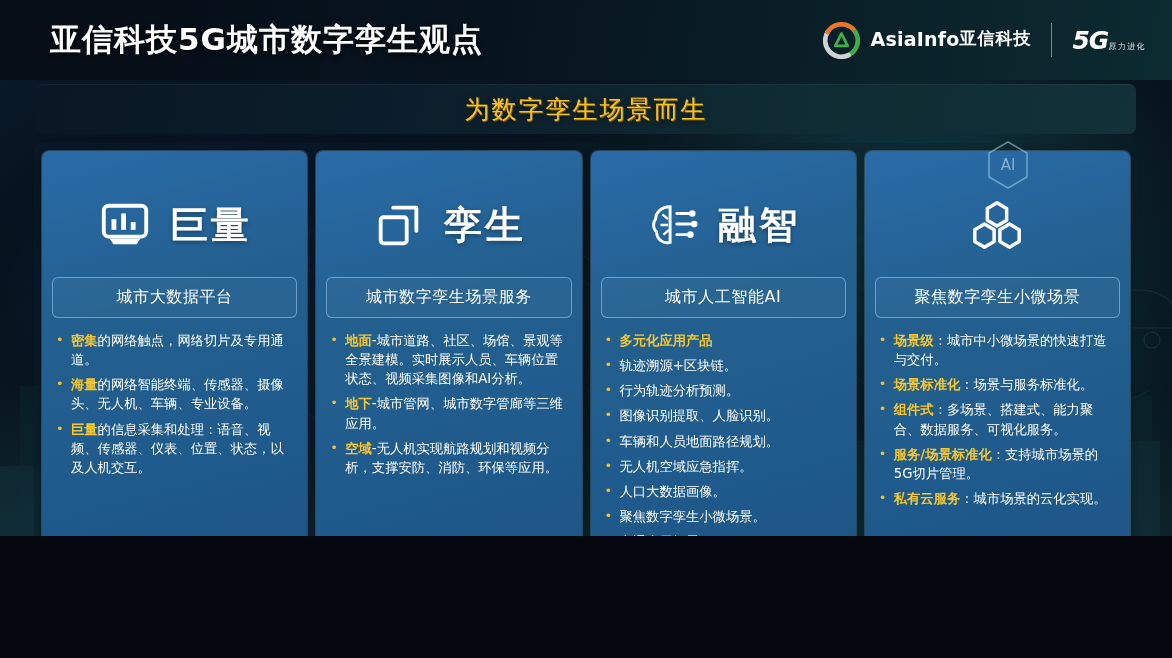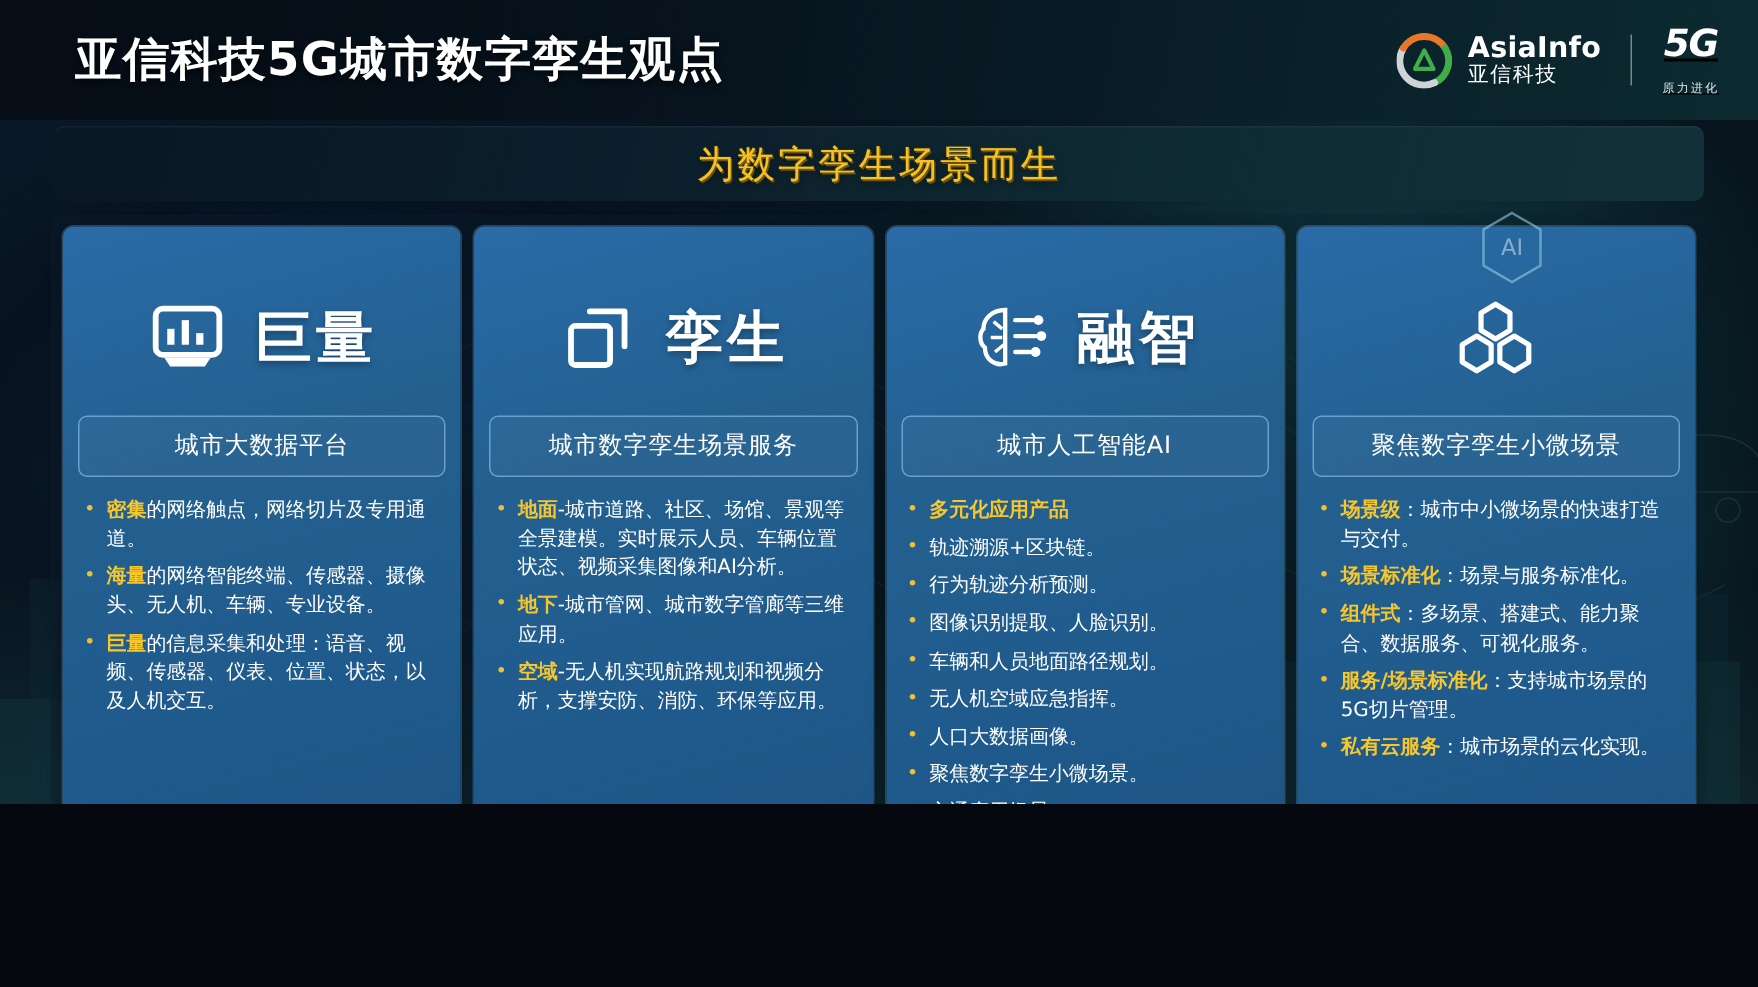--- a/index.html
+++ b/index.html
@@ -45,25 +45,25 @@
     padding: 0 26px 0 50px;
     background: linear-gradient(100deg, #060d16 0%, #07131d 40%, #0a2029 72%, #0c2a31 100%);
   }
   .page-title {
     font-size: 31px; font-weight: bold; color: #ffffff; letter-spacing: 1px;
     text-shadow: 0 2px 5px rgba(0,0,0,.7);
     white-space: nowrap;
   }
   .logo-wrap { display: flex; align-items: center; gap: 11px; }
   .logo-mark { width: 37px; height: 37px; flex: none; }
-  .logo-text { display: flex; flex-direction: column; line-height: 1.02; }
+  .logo-text { display: flex; flex-direction: row; line-height: 1.02; text-align: right; }
   .logo-en { font-size: 19px; font-weight: bold; color: #fff; letter-spacing: .2px; }
-  .logo-cn { font-size: 14px; font-weight: normal; color: #fff; letter-spacing: 1px; }
+  .logo-cn { font-size: 17px; font-weight: bold; color: #fff; letter-spacing: 1px; }
   .logo-div { width: 1px; height: 34px; background: rgba(255,255,255,.45); margin: 0 9px; }
-  .logo-5g { display:flex; flex-direction: column; align-items: center; text-decoration: underline; }
+  .logo-5g { display:flex; align-items: center; }
   .logo-5g-big { font-size: 25px; font-weight: bold; color: #fff; font-style: italic; letter-spacing: -1px; line-height: 1; }
   .logo-5g-sub { font-size: 8px; color: #dfe7ea; letter-spacing: 1.4px; margin-top: 12px; }
 
   
   .banner {
     position: absolute; left: 36px; top: 84px; width: 1100px; height: 50px;
     border-radius: 7px;
     background: linear-gradient(104deg, #0a1724 0%, #0c1e2b 34%, #0f2b33 68%, #123138 100%);
     display: flex; align-items: center; justify-content: center;
     box-shadow: 0 1px 0 rgba(255,255,255,.05) inset;

